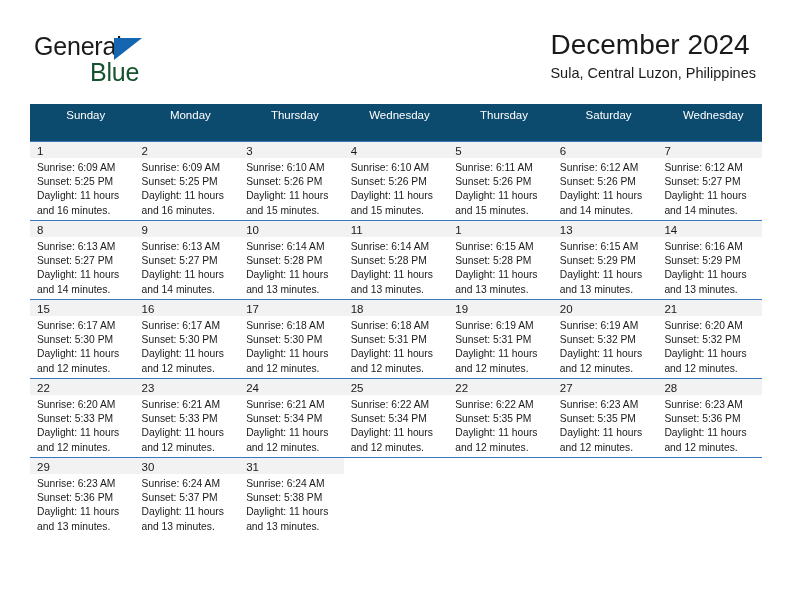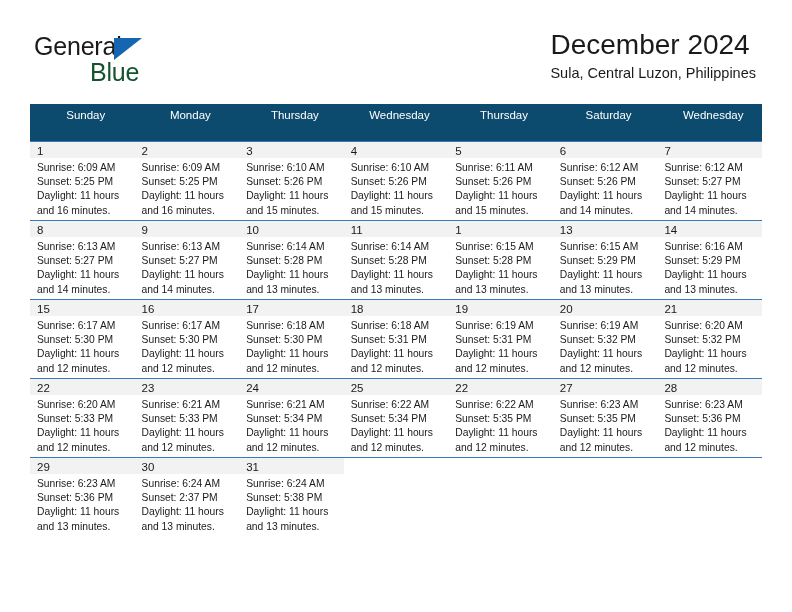--- a/index.html
+++ b/index.html
@@ -436,21 +436,21 @@
               <div class="cell-line">Sunrise: 6:23 AM</div>
               <div class="cell-line">Sunset: 5:36 PM</div>
               <div class="cell-line">Daylight: 11 hours</div>
               <div class="cell-line">and 13 minutes.</div>
             </div>
           </td>
           <td class="day-cell">
             <div class="daynum-band">30</div>
             <div class="cell-inner">
               <div class="cell-line">Sunrise: 6:24 AM</div>
-              <div class="cell-line">Sunset: 2:37 PM</div>
+              <div class="cell-line">Sunset: 5:37 PM</div>
               <div class="cell-line">Daylight: 11 hours</div>
               <div class="cell-line">and 13 minutes.</div>
             </div>
           </td>
           <td class="day-cell">
             <div class="daynum-band">31</div>
             <div class="cell-inner">
               <div class="cell-line">Sunrise: 6:24 AM</div>
               <div class="cell-line">Sunset: 5:38 PM</div>
               <div class="cell-line">Daylight: 11 hours</div>

